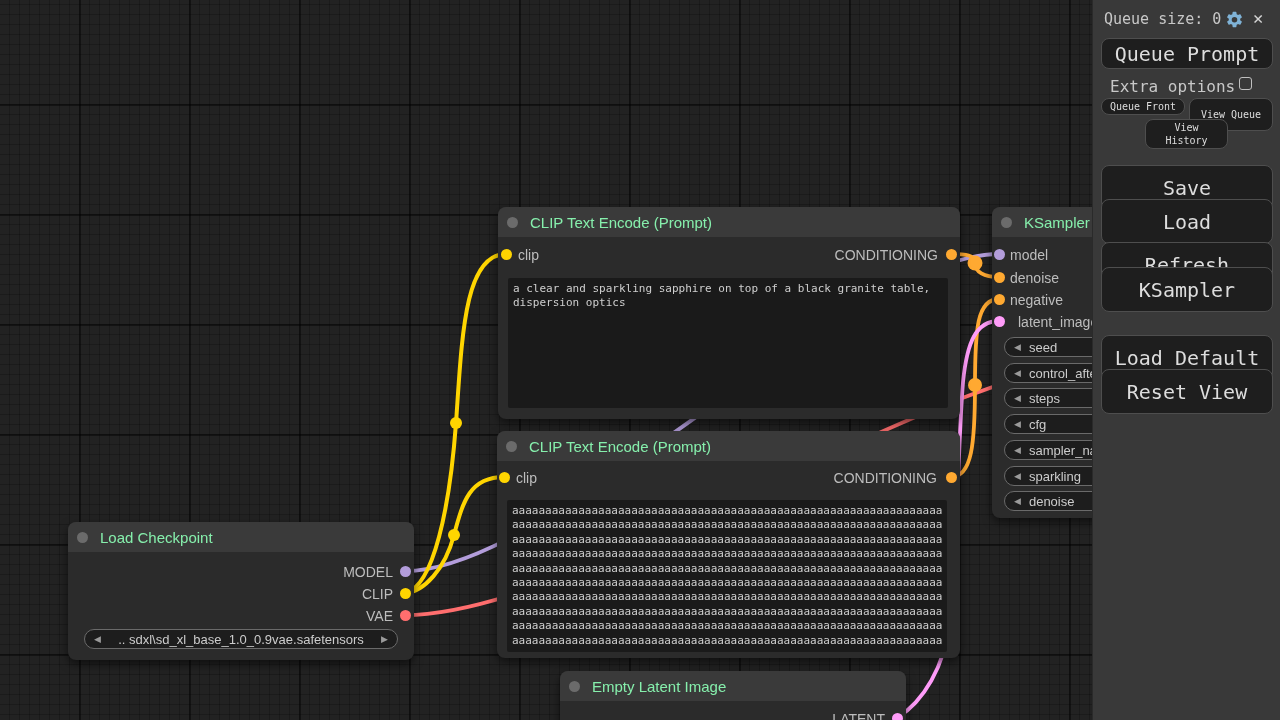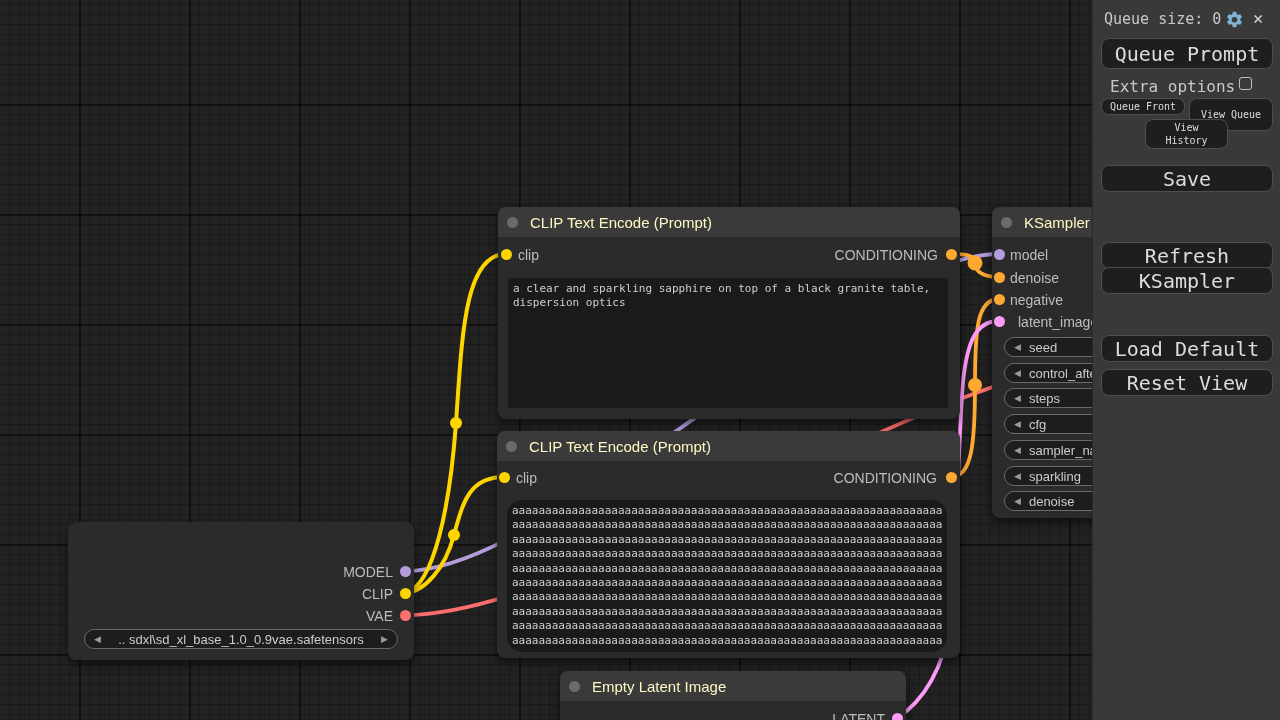--- a/index.html
+++ b/index.html
@@ -23,31 +23,31 @@
   }
   .node-title{
     position:absolute;left:0;top:0;right:0;height:30px;background:#3a3a3a;
     border-radius:8px 8px 0 0;
   }
   .title-dot{
     position:absolute;left:9px;top:10px;width:11px;height:11px;border-radius:50%;
     background:#6b6b6b;
   }
   .title-text{
-    position:absolute;left:32px;top:7px;font-size:15px;color:#fef9c3;white-space:nowrap;
+    position:absolute;left:32px;top:7px;font-size:15px;color:#86efac;white-space:nowrap;
   }
   .dot{position:absolute;width:11px;height:11px;border-radius:50%;}
   .slot-label{position:absolute;font-size:14px;color:#bdbdbd;white-space:nowrap;}
   .slot-label.right{text-align:right;}
   textarea.prompt{
     position:absolute;background:#1a1a1a;border:none;outline:none;resize:none;
     color:#cfcfcf;font-family:"DejaVu Sans Mono",monospace;font-size:11px;line-height:14.4px;
     padding:4px 5px;border-radius:2px;overflow:hidden;
   }
-  textarea.prompt.nowrap{white-space:pre;border-radius:15px;}
+  textarea.prompt.nowrap{white-space:pre;}
   .widget{
     position:absolute;height:20px;border:1px solid #6a6a6a;border-radius:10px;
     background:#1d1d1d;color:#cccccc;font-size:13px;
     display:flex;align-items:center;padding:0 9px;gap:8px;overflow:hidden;white-space:nowrap;
   }
   .widget .arrow{font-size:9px;color:#9a9a9a;flex:0 0 auto;line-height:1;}
   .widget .wlabel{overflow:hidden;text-overflow:clip;}
   .widget.combo{justify-content:space-between;}
   
   #menu{
@@ -67,21 +67,21 @@
   }
   .btn-queue{left:8px;top:38px;width:172px;height:31px;font-size:20px;}
   .extra-label{position:absolute;left:17px;top:77px;font-size:16px;color:#c8c8c8;}
   .checkbox{
     position:absolute;left:146px;top:77px;width:13px;height:13px;border:1px solid #c0c0c0;
     border-radius:3px;background:transparent;cursor:pointer;
   }
   .btn-qfront{left:8px;top:98px;width:84px;height:17px;font-size:10px;}
   .btn-vqueue{left:96px;top:98px;width:84px;height:33px;font-size:10px;}
   .btn-vhist{left:52px;top:119px;width:83px;height:30px;font-size:10px;line-height:1.3;}
-  .btn-big{left:8px;width:172px;height:27px;font-size:20px;}
+  .btn-big{left:8px;width:172px;height:45px;font-size:20px;}
 </style>
 </head>
 <body>
 
 <div id="canvas"></div>
 
 <svg id="wires" width="1280" height="720">
   <path d="M405,571 C555,571 850,254 999,254" fill="none" stroke-width="3.8" stroke-linecap="round" stroke="#B39DDB"></path>
   <path d="M405,593 C434,587 450,505 456,423 C462,338 464,254 506,254" fill="none" stroke-width="4" stroke-linecap="round" stroke="#FFD500"></path>
   <path d="M405,593 C424,592 445,569 454,535 C463,501 470,477 504,477" fill="none" stroke-width="4" stroke-linecap="round" stroke="#FFD500"></path>
@@ -122,20 +122,24 @@
 aaaaaaaaaaaaaaaaaaaaaaaaaaaaaaaaaaaaaaaaaaaaaaaaaaaaaaaaaaaaaaaaa
 aaaaaaaaaaaaaaaaaaaaaaaaaaaaaaaaaaaaaaaaaaaaaaaaaaaaaaaaaaaaaaaaa
 aaaaaaaaaaaaaaaaaaaaaaaaaaaaaaaaaaaaaaaaaaaaaaaaaaaaaaaaaaaaaaaaa
 aaaaaaaaaaaaaaaaaaaaaaaaaaaaaaaaaaaaaaaaaaaaaaaaaaaaaaaaaaaaaaaaa
 aaaaaaaaaaaaaaaaaaaaaaaaaaaaaaaaaaaaaaaaaaaaaaaaaaaaaaaaaaaaaaaaa
 aaaaaaaaaaaaaaaaaaaaaaaaaaaaaaaaaaaaaaaaaaaaaaaaaaaaaaaaaaaaaaaaa
 aaaaaaaaaaaaaaaaaaaaaaaaaaaaaaaaaaaaaaaaaaaaaaaaaaaaaaaaaaaaaaaaa</textarea>
 </div>
 
 <div class="node" style="left:68px;top:522px;width:346px;height:138px;">
+  <div class="node-title">
+    <span class="title-dot"></span>
+    <span class="title-text">Load Checkpoint</span>
+  </div>
   <span class="slot-label right" style="right:21px;top:42px;">MODEL</span>
   <span class="dot" style="left: 332px; top: 44px; background-color: rgb(179, 157, 219);"></span>
   <span class="slot-label right" style="right:21px;top:64px;">CLIP</span>
   <span class="dot" style="left: 332px; top: 66px; background-color: rgb(255, 213, 0);"></span>
   <span class="slot-label right" style="right:21px;top:86px;">VAE</span>
   <span class="dot" style="left: 332px; top: 88px; background-color: rgb(255, 110, 110);"></span>
   <div class="widget combo" style="left:16px;top:107px;width:314px;">
     <span class="arrow">◀</span>
     <span class="wlabel">.. sdxl\sd_xl_base_1.0_0.9vae.safetensors</span>
     <span class="arrow">▶</span>
@@ -206,17 +210,18 @@
     <span class="close-x">✕</span>
   </div>
   <div class="btn btn-queue">Queue Prompt</div>
   <span class="extra-label">Extra options</span>
   <span class="checkbox"></span>
   <div class="btn btn-qfront">Queue Front</div>
   <div class="btn btn-vqueue">View Queue</div>
   <div class="btn btn-vhist" style="white-space:pre-line;">View
 History</div>
   <div class="btn btn-big" style="top:165px;">Save</div>
+  <div class="btn btn-big" style="top:199px;">Load</div>
   <div class="btn btn-big" style="top:242px;">Refresh</div>
   <div class="btn btn-big" style="top:267px;">KSampler</div>
   <div class="btn btn-big" style="top:335px;">Load Default</div>
   <div class="btn btn-big" style="top:369px;">Reset View</div>
 </div>
 
 </body></html>

